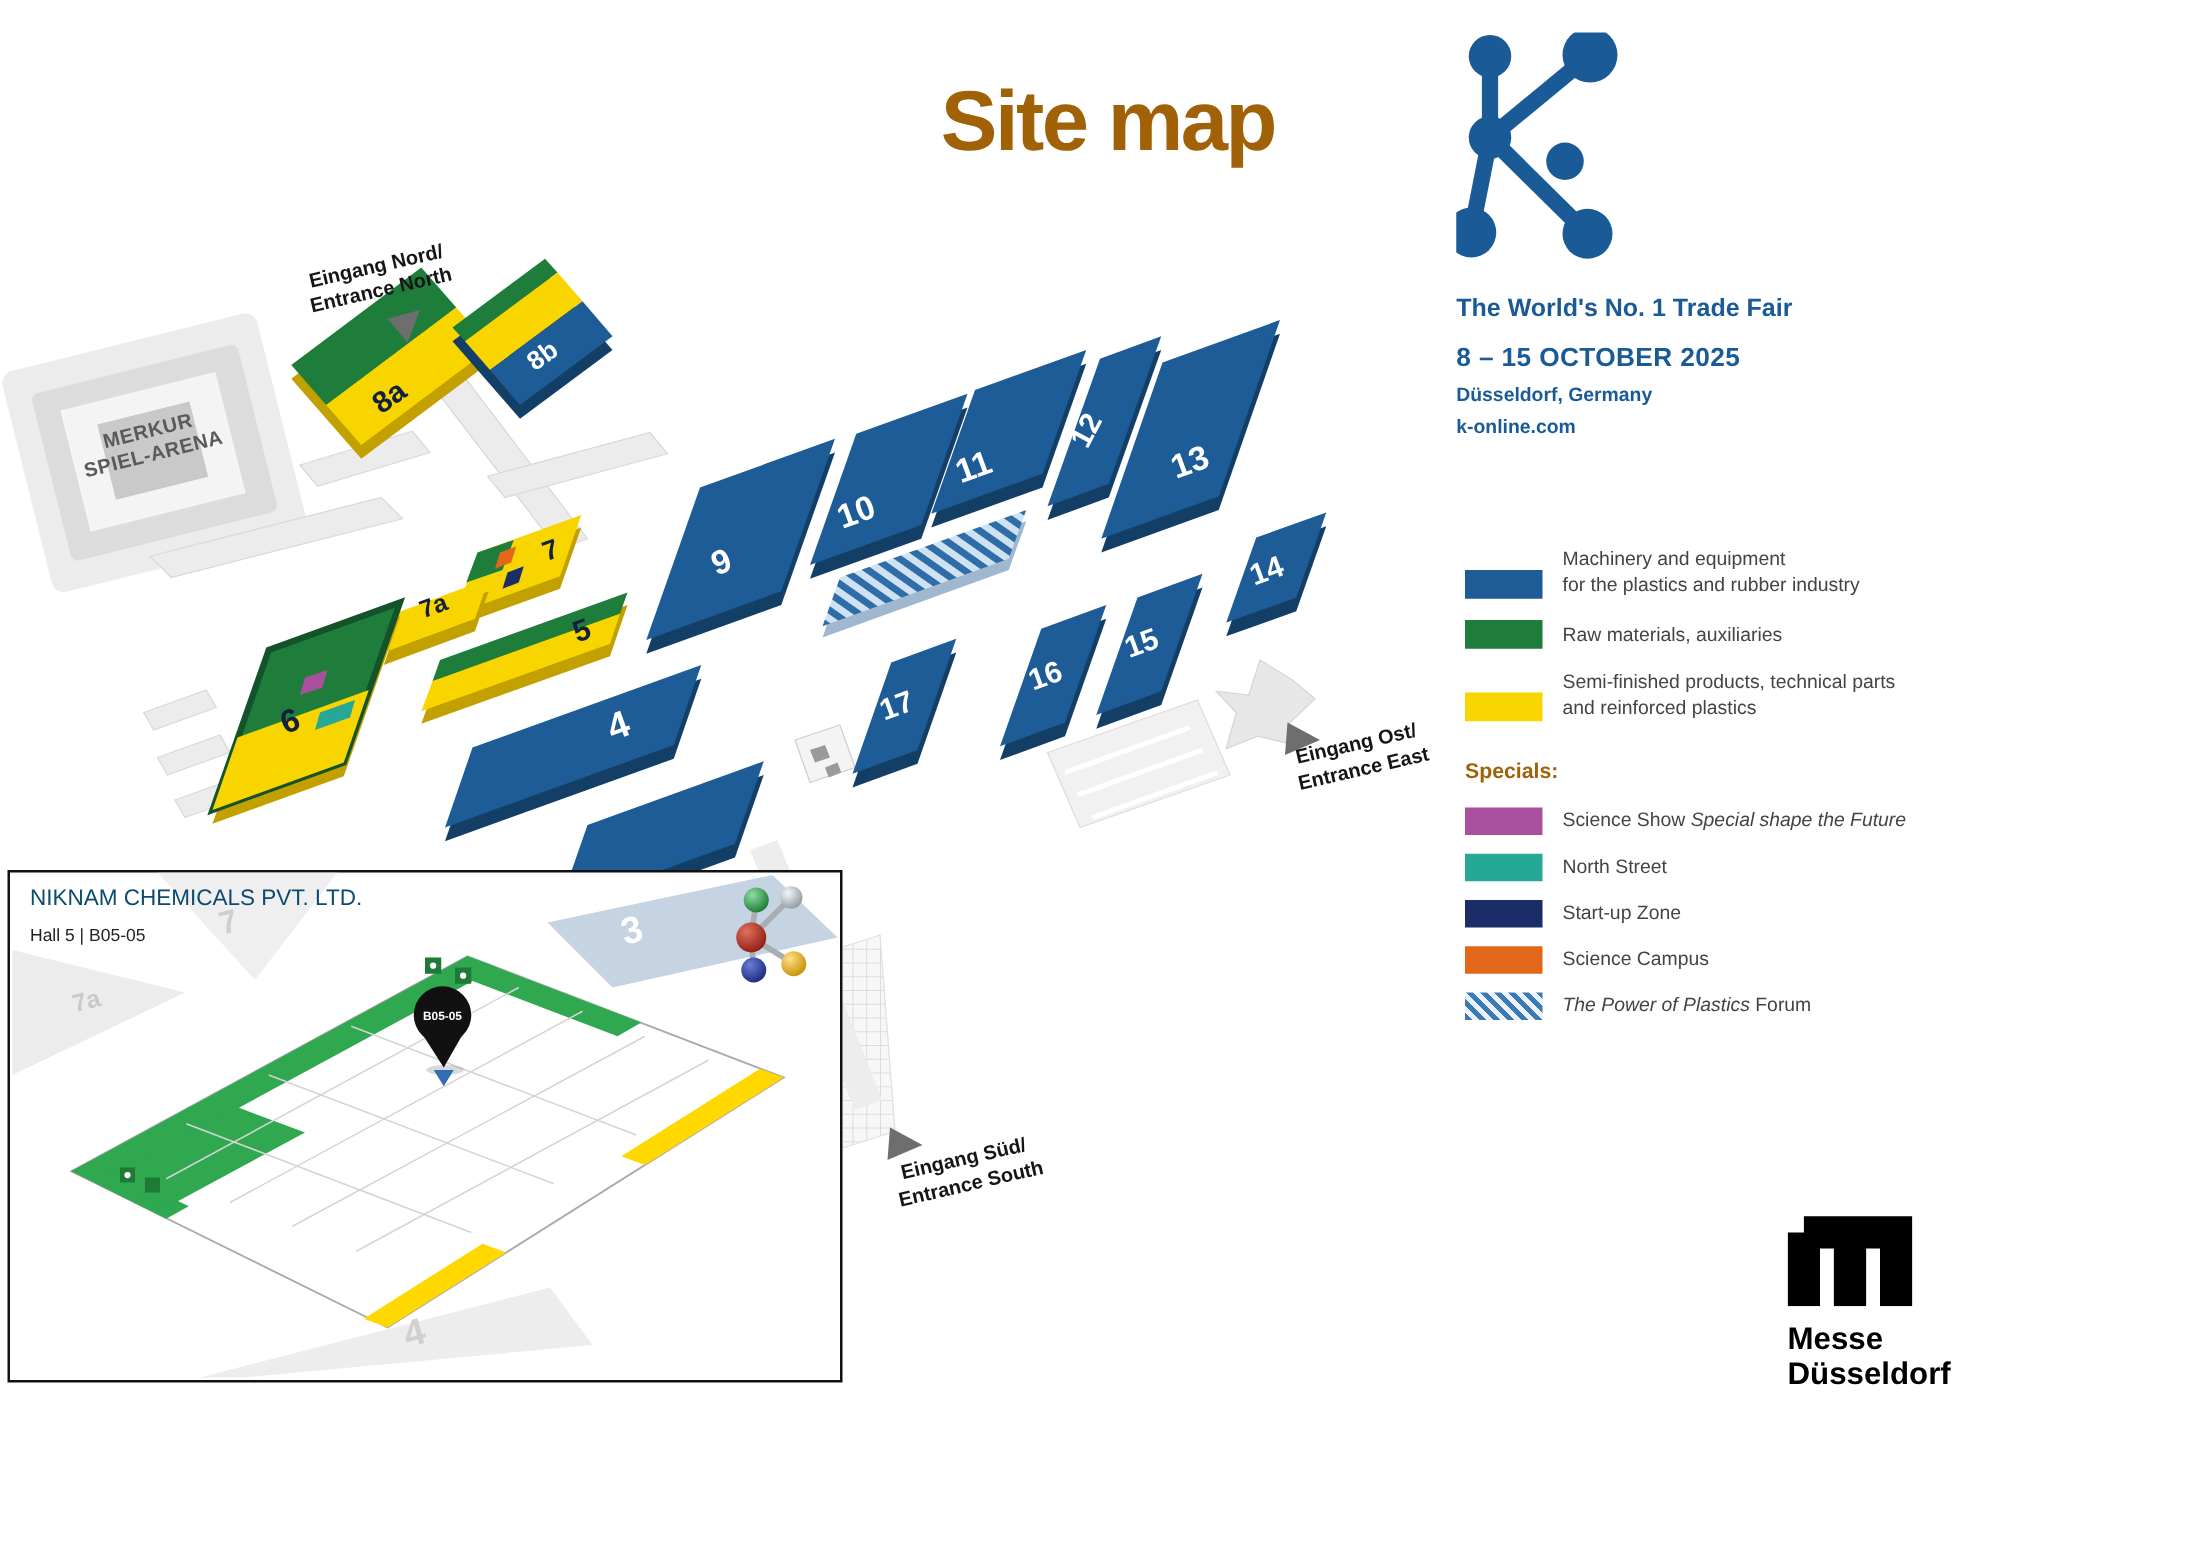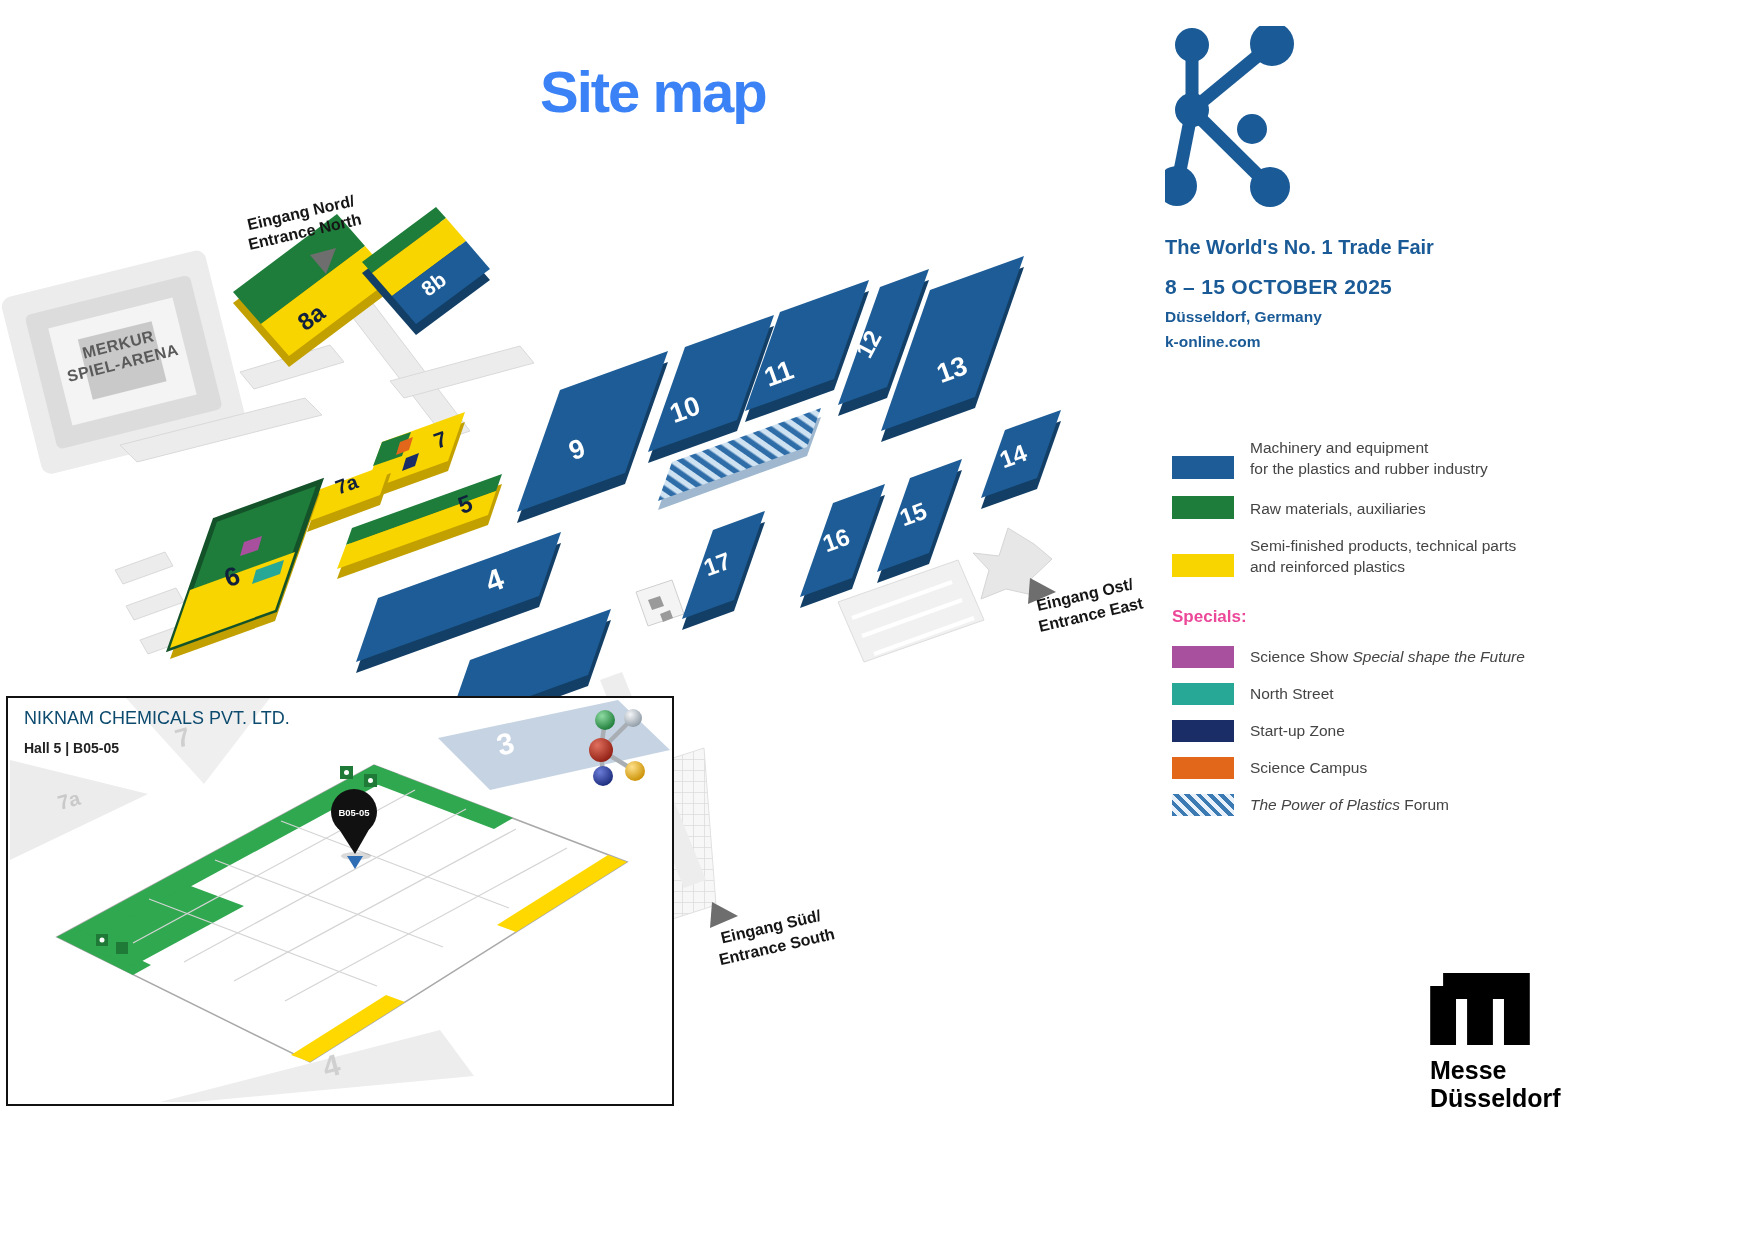--- a/index.html
+++ b/index.html
@@ -1,58 +1,58 @@
 <!DOCTYPE html>
 <html><head>
 <meta charset="utf-8">
 <style>
   html,body{margin:0;padding:0;background:#fff;}
   #canvas{position:relative;width:1755px;height:1240px;background:#ffffff;overflow:hidden;
           font-family:"Liberation Sans",sans-serif;}
   
-  .site-title{position:absolute;left:540px;top:58px;width:480px;text-align:left;
-              font-size:58px;font-weight:bold;letter-spacing:-2px;color:#3b82f6;}
+  .site-title{position:absolute;left:540px;top:58px;width:480px;text-align:right;
+              font-size:68px;font-weight:bold;letter-spacing:-2px;color:#a16207;}
   
   .brand{position:absolute;left:1165px;top:26px;width:400px;color:#1a5a96;}
   .brand p{margin:0;}
   .brand .tag{font-size:20px;font-weight:600;line-height:1.55;}
   .brand .dates{font-size:21px;font-weight:bold;margin-top:12px;letter-spacing:.3px;}
   .brand .loc{font-size:15.5px;font-weight:600;margin-top:9px;}
   .brand .url{font-size:15.5px;font-weight:bold;margin-top:7px;}
   .brand svg{display:block;}
   
   .legend{position:absolute;left:1172px;top:437px;width:430px;}
   .leg-row{display:flex;align-items:flex-end;margin-bottom:16px;}
   .sw{width:62px;height:23px;flex:none;margin-right:16px;margin-top:1px;}
   .leg-lbl{font-size:15.5px;color:#444;line-height:21px;}
   .sw-blue{background:#1d5c96}.sw-green{background:#1e7d3a}.sw-yellow{background:#f9d500}
   .sw-purple{background:#a8509e}.sw-teal{background:#27a795}.sw-navy{background:#1b2d67}
   .sw-orange{background:#e2671b}
   .sw-stripe{background:repeating-linear-gradient(45deg,#3c7ab3 0 4px,#e9f2fa 4px 8px);}
-  .specials-title{font-size:17px;font-weight:bold;color:#ec4899;margin:30px 0 18px 0;}
+  .specials-title{font-size:17px;font-weight:bold;color:#a16207;margin:30px 0 18px 0;}
   .sp-row .sw{height:22px;}
   .sp-row{margin-bottom:14px;align-items:center;}
   .em{font-style:italic;}
   
   #map-svg{position:absolute;left:0;top:0;}
   .hall-blue{fill:#1d5c96}.shadow-blue{fill:#133f66}
   .hall-green{fill:#1e7d3a}.hall-yellow{fill:#f9d500}
   .shadow-yellow{fill:#c2a000}
   .hl{font-weight:bold;}
   .hl-w{fill:#ffffff}.hl-d{fill:#11203d}
   .gray{fill:#ececec;stroke:#d9d9d9;stroke-width:1;}
   .ent{font-weight:bold;font-size:16px;fill:#151515;}
   .arena-t{font-weight:bold;font-size:16px;fill:#5a5a5a;letter-spacing:.5px;}
   .tri{fill:#6e6e6e;}
   
   .inset{position:absolute;left:6px;top:696px;width:668px;height:410px;background:#fff;
          border:2px solid #111;box-sizing:border-box;}
   .inset svg{position:absolute;left:0;top:0;}
   .inset .company{position:absolute;left:16px;top:10px;font-size:18px;font-weight:normal;color:#0c4a6e;}
-  .inset .booth{position:absolute;left:16px;top:42px;font-size:14px;font-weight:bold;color:#222;}
+  .inset .booth{position:absolute;left:16px;top:42px;font-size:14px;font-weight:normal;color:#222;}
   
   .messe{position:absolute;left:1430px;top:962px;width:140px;color:#000;}
   .messe .mtxt{font-size:25px;font-weight:bold;line-height:1.1;margin-top:8px;}
 </style>
 </head>
 <body>
 
 <div id="canvas">
 
   <svg id="map-svg" width="1755" height="1240" viewBox="0 0 1755 1240">

